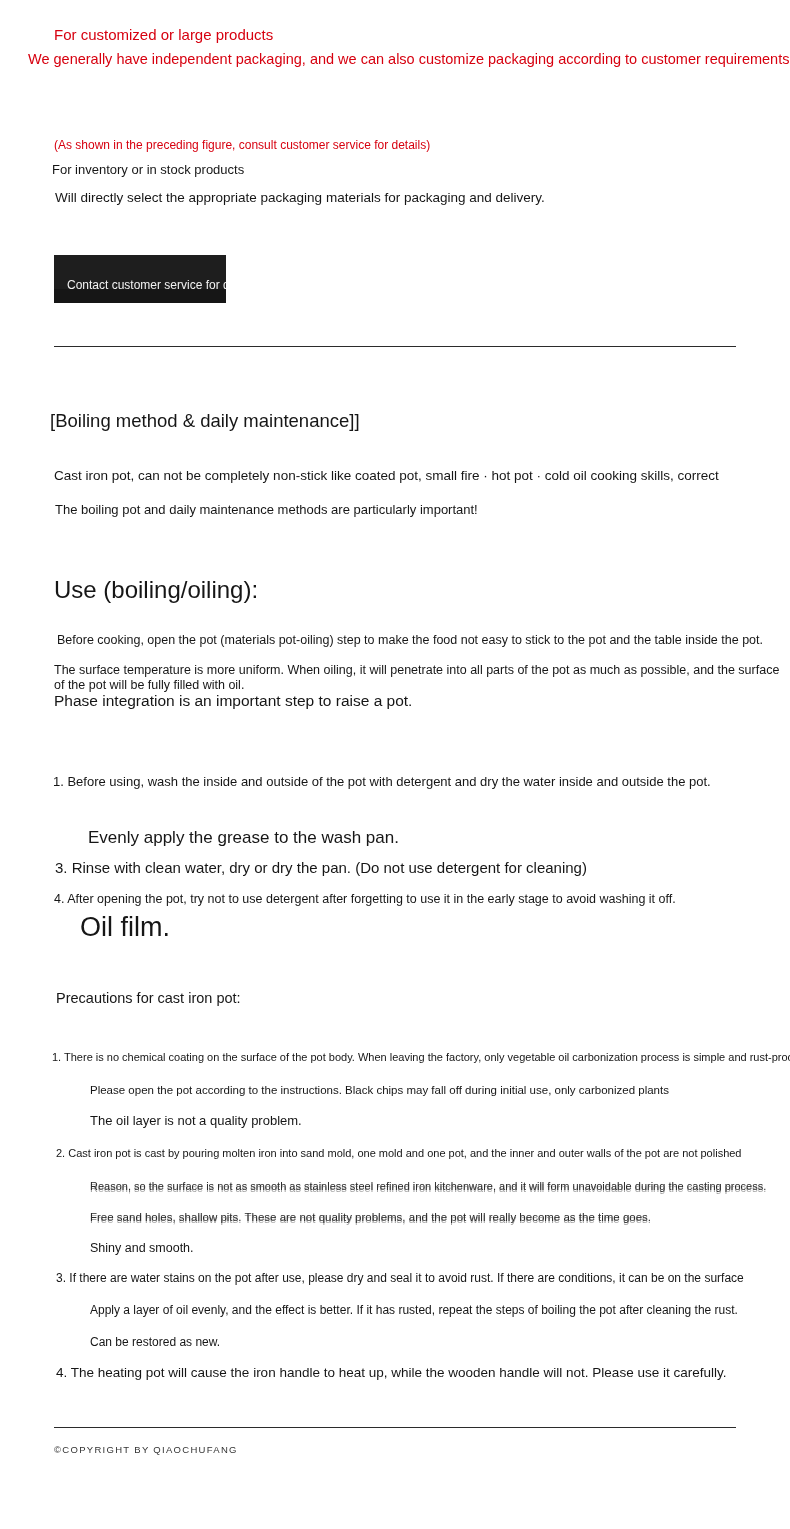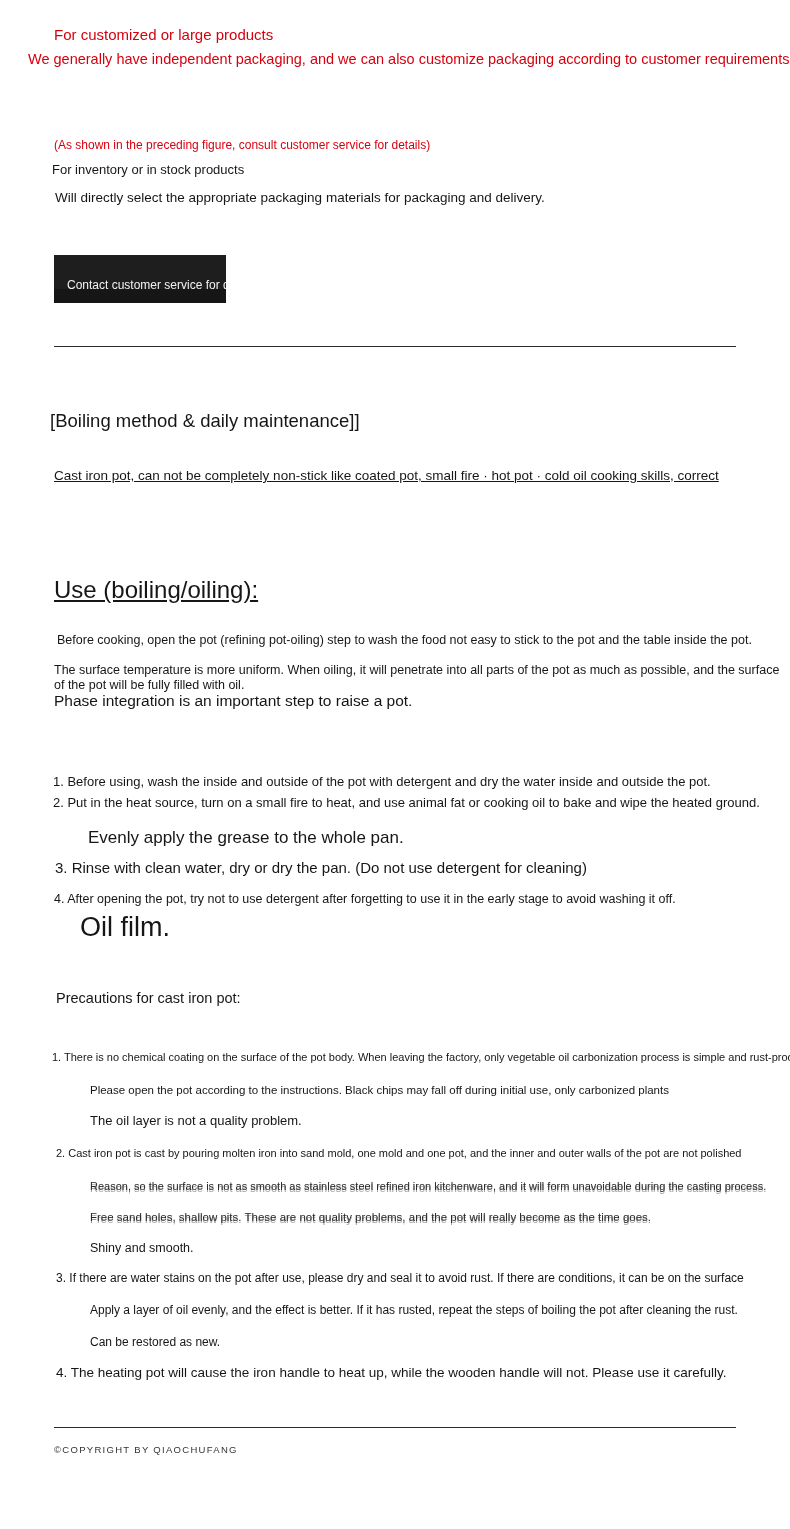--- a/index.html
+++ b/index.html
@@ -62,30 +62,30 @@
   <div class="t red" style="left:54px; top:90px; font-size:12px;margin-top:48px;">(As shown in the preceding figure, consult customer service for details)</div>
 
   <div class="t" style="left:52px; top:162px; font-size:13px;">For inventory or in stock products</div>
   <div class="t" style="left:55px; top:190px; font-size:13.5px;">Will directly select the appropriate packaging materials for packaging and delivery.</div>
 
   <button class="contact-btn">Contact customer service for d</button>
 
   <div class="divider" style="top:346px;"></div>
 
   <div class="t" style="left:50px; top:410px; font-size:18.5px;">[Boiling method &amp; daily maintenance]]</div>
-  <div class="t" style="left:54px; top:468px; font-size:13.5px;text-decoration:underline;">Cast iron pot, can not be completely non-stick like coated pot, small fire · hot pot · cold oil cooking skills, correct</div>
+  <div class="t" style="left:54px; top:468px; font-size:13.5px;">Cast iron pot, can not be completely non-stick like coated pot, small fire · hot pot · cold oil cooking skills, correct</div>
+  <div class="t" style="left:55px; top:502px; font-size:13px;">The boiling pot and daily maintenance methods are particularly important!</div>
 
-  <div class="t" style="left:54px; top:576px; font-size:24px;text-decoration:underline;">Use (boiling/oiling):</div>
-  <div class="t" style="left:57px; top:633px; font-size:12.5px;">Before cooking, open the pot (refining pot-oiling) step to wash the food not easy to stick to the pot and the table inside the pot.</div>
+  <div class="t" style="left:54px; top:576px; font-size:24px;">Use (boiling/oiling):</div>
+  <div class="t" style="left:57px; top:633px; font-size:12.5px;">Before cooking, open the pot (materials pot-oiling) step to make the food not easy to stick to the pot and the table inside the pot.</div>
   <div class="t wrap" style="left:54px; top:663px; width:732px; font-size:12.5px; line-height:1.18;">The surface temperature is more uniform. When oiling, it will penetrate into all parts of the pot as much as possible, and the surface of the pot will be fully filled with oil.</div>
   <div class="t" style="left:54px; top:692px; font-size:15.5px;">Phase integration is an important step to raise a pot.</div>
 
   <div class="t" style="left:53px; top:762px; font-size:13px;margin-top:12px;">1. Before using, wash the inside and outside of the pot with detergent and dry the water inside and outside the pot.</div>
-  <div class="t" style="left:53px; top:795px; font-size:13px;">2. Put in the heat source, turn on a small fire to heat, and use animal fat or cooking oil to bake and wipe the heated ground.</div>
-  <div class="t" style="left:88px; top:828px; font-size:17px;">Evenly apply the grease to the whole pan.</div>
+  <div class="t" style="left:88px; top:828px; font-size:17px;">Evenly apply the grease to the wash pan.</div>
   <div class="t" style="left:55px; top:859px; font-size:15px;">3. Rinse with clean water, dry or dry the pan. (Do not use detergent for cleaning)</div>
   <div class="t" style="left:54px; top:892px; font-size:12.5px;">4. After opening the pot, try not to use detergent after forgetting to use it in the early stage to avoid washing it off.</div>
   <div class="t" style="left:80px; top:911px; font-size:27px;">Oil film.</div>
 
   <div class="t" style="left:56px; top:990px; font-size:14.5px;">Precautions for cast iron pot:</div>
 
   <div class="t" style="left:52px; top:1051px; font-size:11px;">1. There is no chemical coating on the surface of the pot body. When leaving the factory, only vegetable oil carbonization process is simple and rust-proof, so before use</div>
   <div class="t" style="left:90px; top:1084px; font-size:11.5px;">Please open the pot according to the instructions. Black chips may fall off during initial use, only carbonized plants</div>
   <div class="t" style="left:90px; top:1113px; font-size:13px;">The oil layer is not a quality problem.</div>
 

